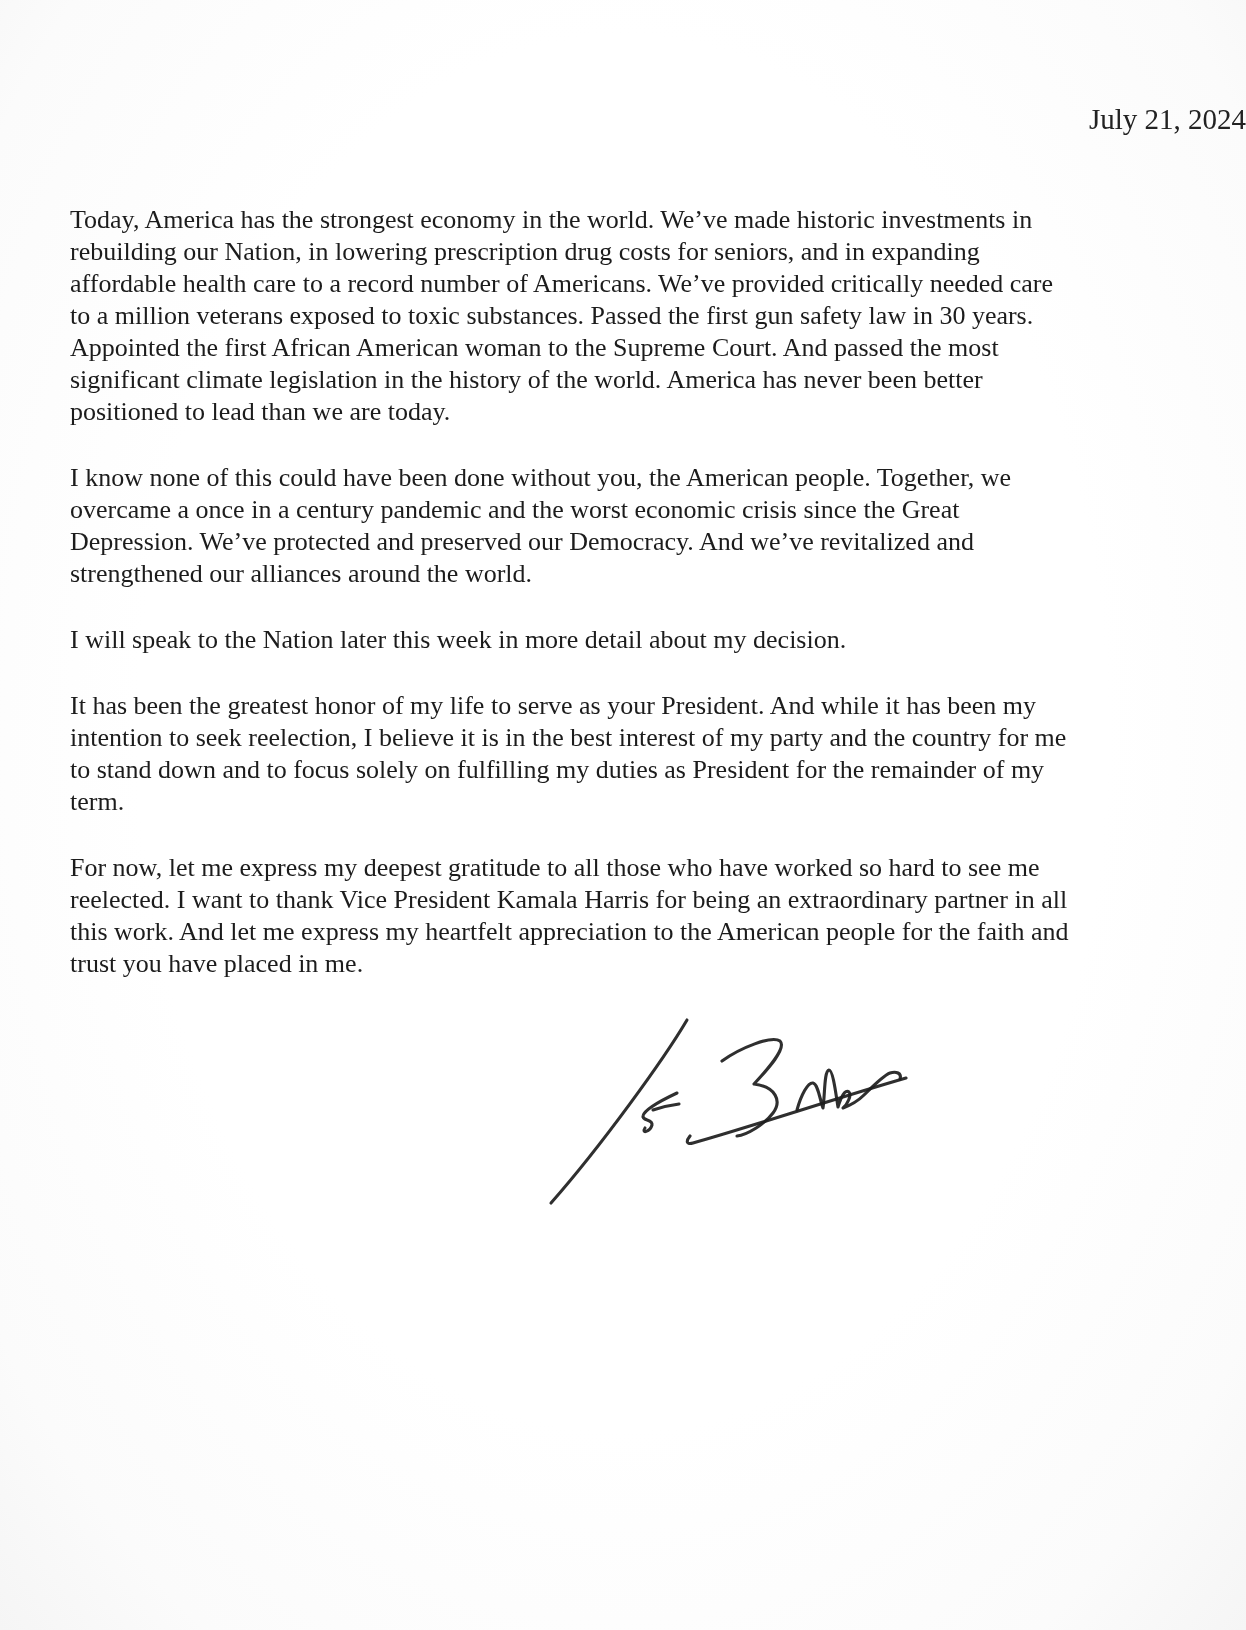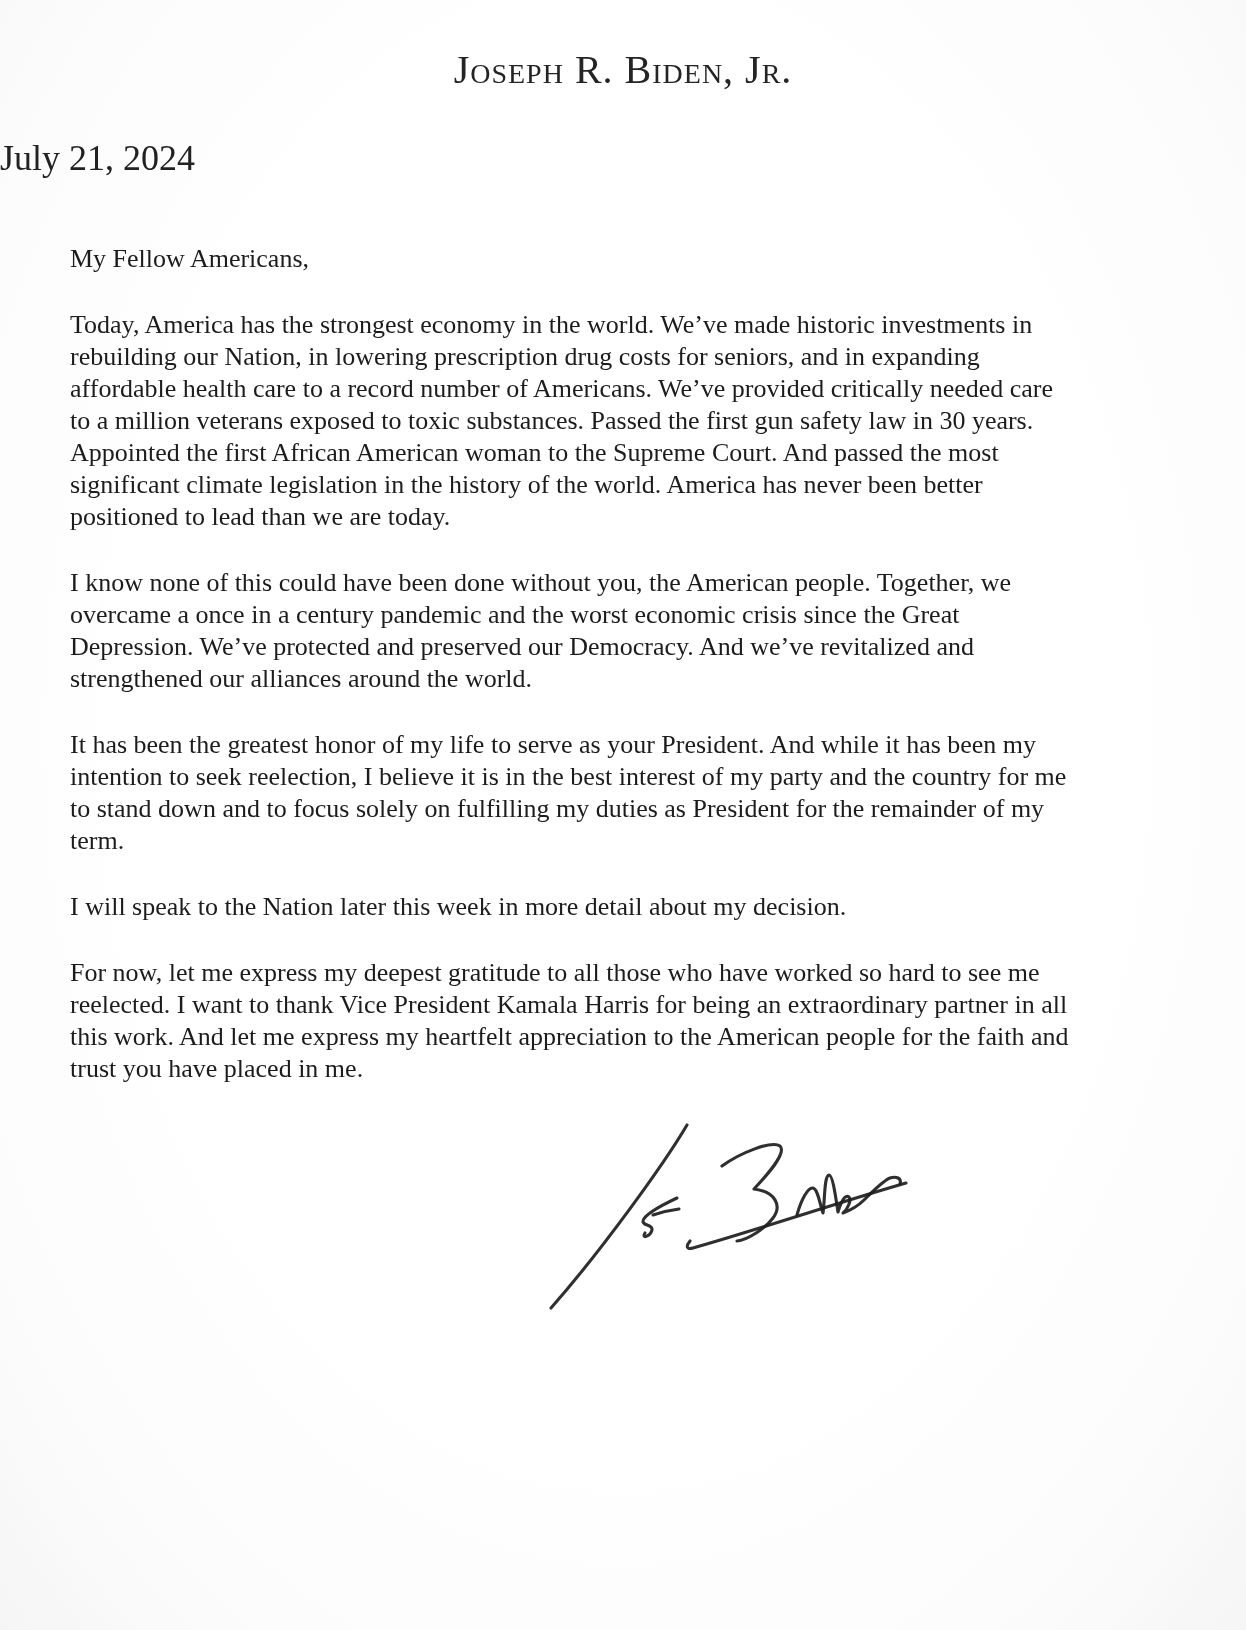--- a/index.html
+++ b/index.html
@@ -20,23 +20,23 @@
   .letterhead {
     margin-top: 48px;
     text-align: center;
     font-variant: small-caps;
     font-size: 40px;
     line-height: 44px;
     letter-spacing: 1px;
     color: #242424;
   }
   .date-line {
-    margin-top: 51px;
-    text-align: left;
-    font-size: 36px;
+    margin-top: 104px;
+    text-align: right;
+    font-size: 29px;
     line-height: 30px;
     color: #222;
   }
   .body-text {
     margin-top: 70px;
     padding: 0 56px 0 70px;
     font-size: 26px;
     line-height: 32px;
     color: #1c1c1c;
   }
@@ -57,42 +57,40 @@
     stroke-linecap: round;
     stroke-linejoin: round;
     opacity: 0.92;
   }
 </style>
 </head>
 <body>
 
 <div class="page">
 
-  <div class="letterhead">Joseph R. Biden, Jr.</div>
 
   <div class="date-line">July 21, 2024</div>
 
   <div class="body-text">
-    <p>My Fellow Americans,</p>
     <p>Today, America has the strongest economy in the world. We’ve made historic investments in
 rebuilding our Nation, in lowering prescription drug costs for seniors, and in expanding
 affordable health care to a record number of Americans. We’ve provided critically needed care
 to a million veterans exposed to toxic substances. Passed the first gun safety law in 30 years.
 Appointed the first African American woman to the Supreme Court. And passed the most
 significant climate legislation in the history of the world. America has never been better
 positioned to lead than we are today.</p>
     <p>I know none of this could have been done without you, the American people. Together, we
 overcame a once in a century pandemic and the worst economic crisis since the Great
 Depression. We’ve protected and preserved our Democracy. And we’ve revitalized and
 strengthened our alliances around the world.</p>
+    <p>I will speak to the Nation later this week in more detail about my decision.</p>
     <p>It has been the greatest honor of my life to serve as your President. And while it has been my
 intention to seek reelection, I believe it is in the best interest of my party and the country for me
 to stand down and to focus solely on fulfilling my duties as President for the remainder of my
 term.</p>
-    <p>I will speak to the Nation later this week in more detail about my decision.</p>
     <p>For now, let me express my deepest gratitude to all those who have worked so hard to see me
 reelected. I want to thank Vice President Kamala Harris for being an extraordinary partner in all
 this work. And let me express my heartfelt appreciation to the American people for the faith and
 trust you have placed in me.</p>
   </div>
 
   <div class="signature-wrap">
     <svg width="390" height="215" viewBox="0 0 390 215" role="img" aria-label="signature">
 
       <path class="sig-stroke" d="M147,13 C124,52 62,138 11,196"></path>

